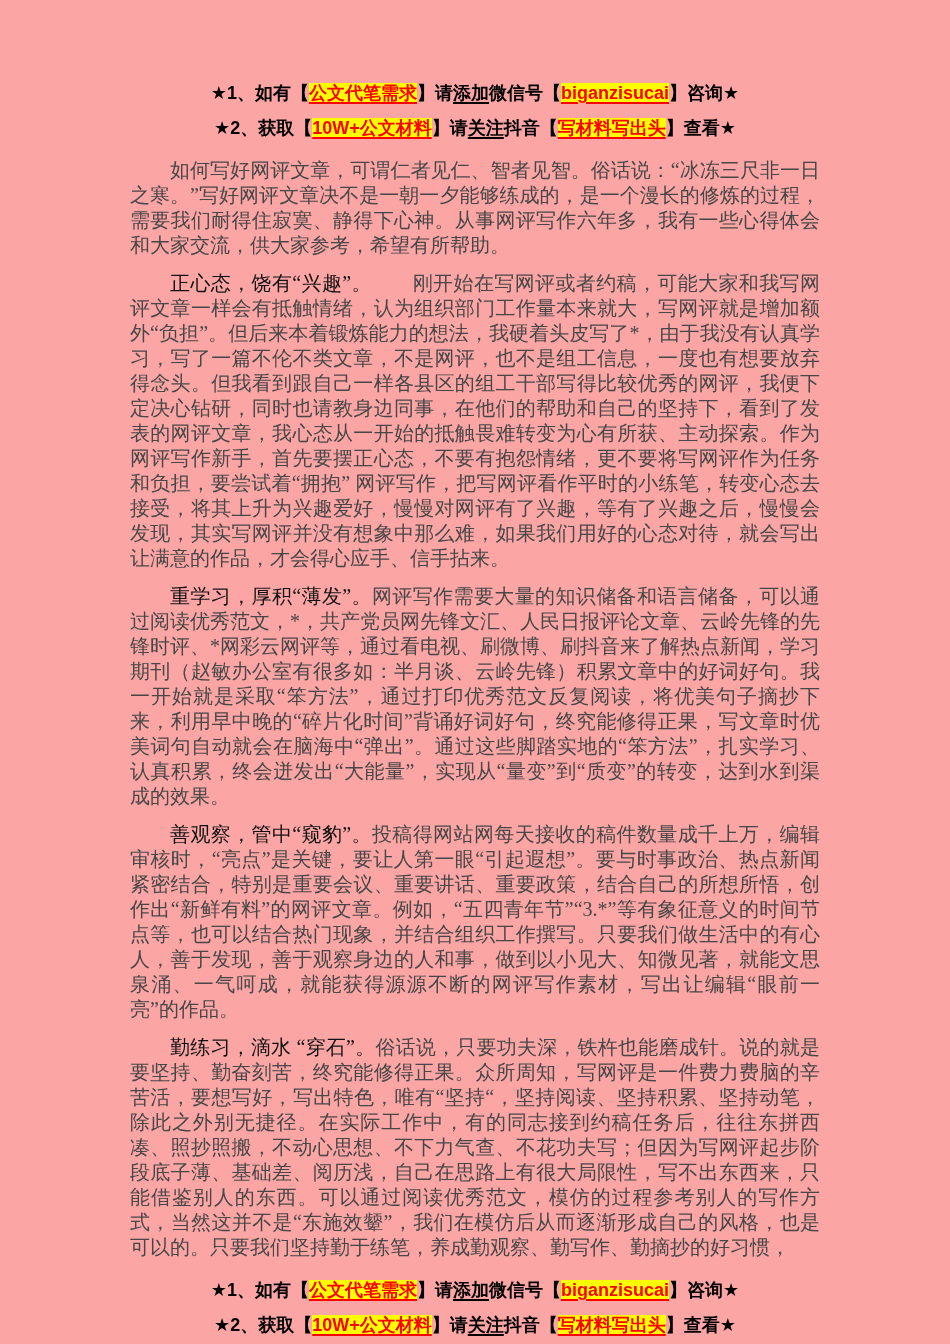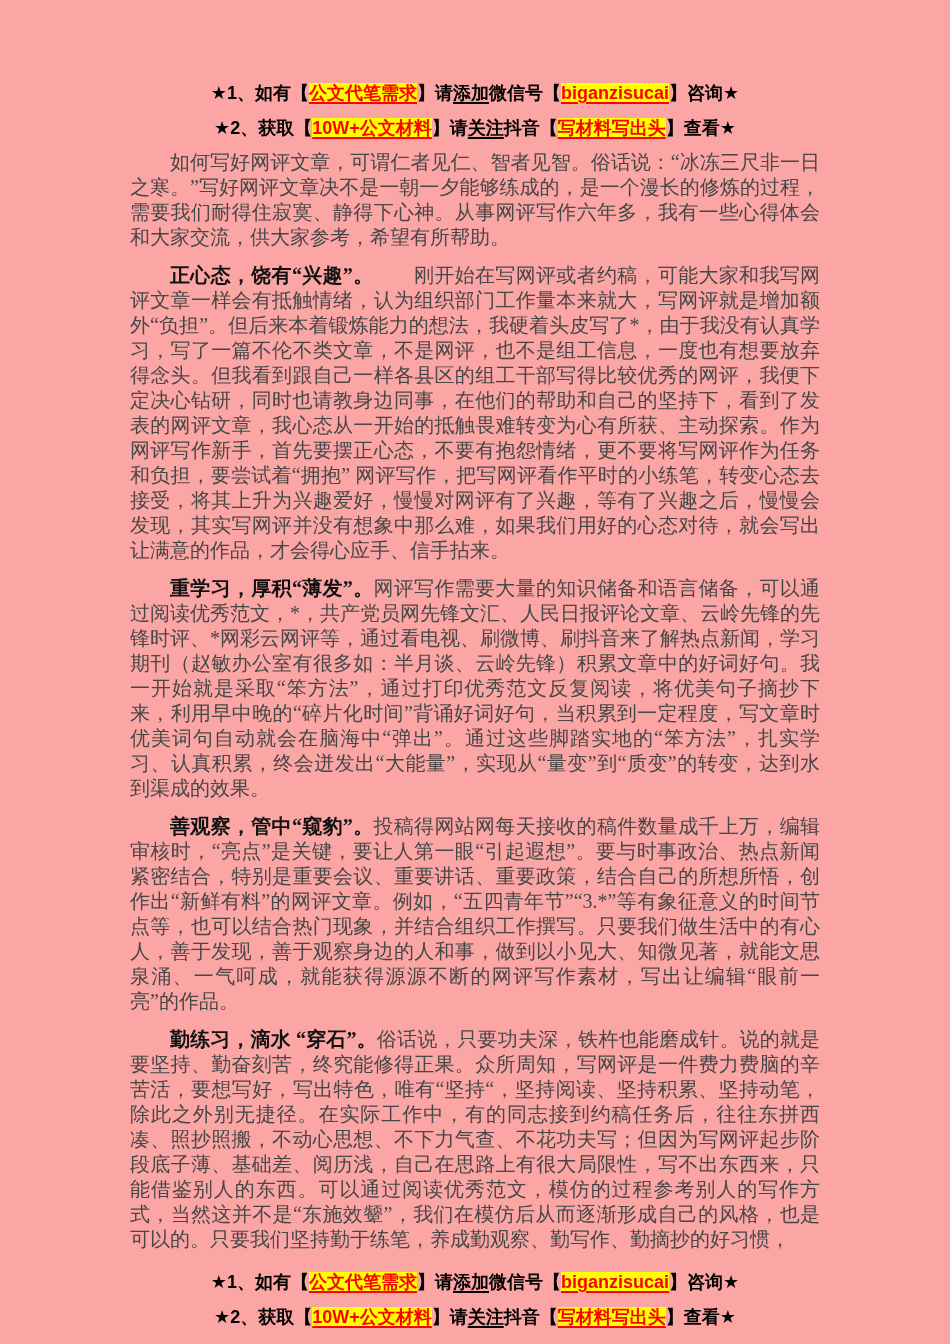--- a/index.html
+++ b/index.html
@@ -38,43 +38,43 @@
   
   .article {
     margin-top: 4px;
     font-family: "Liberation Serif", "DejaVu Serif", serif;
     font-size: 20px;
     line-height: 25px;
     color: #474747;
     text-align: justify;
   }
   .para {
-    margin: 4px 0 13px 0;
+    margin: 12px 0 13px 0;
     text-indent: 2em;
   }
   .para .lead {
-    font-weight: 700;
+    font-weight: 400;
     color: #111111;
   }
   .notice.bottom { margin-top: 2px; }
 </style>
 </head>
 <body>
 
 <div class="page">
 
   <div class="notice top">
     <div class="notice-line"><span>★1、如有【</span><span class="hl">公文代笔需求</span><span>】请</span><span class="ul">添加</span><span>微信号【</span><span class="hl">biganzisucai</span><span>】咨询★</span></div>
     <div class="notice-line"><span>★2、获取【</span><span class="hl">10W+公文材料</span><span>】请</span><span class="ul">关注</span><span>抖音【</span><span class="hl">写材料写出头</span><span>】查看★</span></div>
   </div>
 
   <div class="article">
     <p class="para"><span>如何写好网评文章，可谓仁者见仁、智者见智。俗话说：“冰冻三尺非一日之寒。”写好网评文章决不是一朝一夕能够练成的，是一个漫长的修炼的过程，需要我们耐得住寂寞、静得下心神。从事网评写作六年多，我有一些心得体会和大家交流，供大家参考，希望有所帮助。</span></p>
     <p class="para"><span class="lead">正心态，饶有“兴趣”。</span><span>　　刚开始在写网评或者约稿，可能大家和我写网评文章一样会有抵触情绪，认为组织部门工作量本来就大，写网评就是增加额外“负担”。但后来本着锻炼能力的想法，我硬着头皮写了*，由于我没有认真学习，写了一篇不伦不类文章，不是网评，也不是组工信息，一度也有想要放弃得念头。但我看到跟自己一样各县区的组工干部写得比较优秀的网评，我便下定决心钻研，同时也请教身边同事，在他们的帮助和自己的坚持下，看到了发表的网评文章，我心态从一开始的抵触畏难转变为心有所获、主动探索。作为网评写作新手，首先要摆正心态，不要有抱怨情绪，更不要将写网评作为任务和负担，要尝试着“拥抱” 网评写作，把写网评看作平时的小练笔，转变心态去接受，将其上升为兴趣爱好，慢慢对网评有了兴趣，等有了兴趣之后，慢慢会发现，其实写网评并没有想象中那么难，如果我们用好的心态对待，就会写出让满意的作品，才会得心应手、信手拈来。</span></p>
-    <p class="para"><span class="lead">重学习，厚积“薄发”。</span><span>网评写作需要大量的知识储备和语言储备，可以通过阅读优秀范文，*，共产党员网先锋文汇、人民日报评论文章、云岭先锋的先锋时评、*网彩云网评等，通过看电视、刷微博、刷抖音来了解热点新闻，学习期刊（赵敏办公室有很多如：半月谈、云岭先锋）积累文章中的好词好句。我一开始就是采取“笨方法”，通过打印优秀范文反复阅读，将优美句子摘抄下来，利用早中晚的“碎片化时间”背诵好词好句，当积累到一定程度，写文章时优美词句自动就会在脑海中“弹出”。通过这些脚踏实地的“笨方法”，扎实学习、认真积累，终会迸发出“大能量”，实现从“量变”到“质变”的转变，达到水到渠成的效果。</span></p>
+    <p class="para"><span class="lead">重学习，厚积“薄发”。</span><span>网评写作需要大量的知识储备和语言储备，可以通过阅读优秀范文，*，共产党员网先锋文汇、人民日报评论文章、云岭先锋的先锋时评、*网彩云网评等，通过看电视、刷微博、刷抖音来了解热点新闻，学习期刊（赵敏办公室有很多如：半月谈、云岭先锋）积累文章中的好词好句。我一开始就是采取“笨方法”，通过打印优秀范文反复阅读，将优美句子摘抄下来，利用早中晚的“碎片化时间”背诵好词好句，终究能修得正果，写文章时优美词句自动就会在脑海中“弹出”。通过这些脚踏实地的“笨方法”，扎实学习、认真积累，终会迸发出“大能量”，实现从“量变”到“质变”的转变，达到水到渠成的效果。</span></p>
     <p class="para"><span class="lead">善观察，管中“窥豹”。</span><span>投稿得网站网每天接收的稿件数量成千上万，编辑审核时，“亮点”是关键，要让人第一眼“引起遐想”。要与时事政治、热点新闻紧密结合，特别是重要会议、重要讲话、重要政策，结合自己的所想所悟，创作出“新鲜有料”的网评文章。例如，“五四青年节”“3.*”等有象征意义的时间节点等，也可以结合热门现象，并结合组织工作撰写。只要我们做生活中的有心人，善于发现，善于观察身边的人和事，做到以小见大、知微见著，就能文思泉涌、一气呵成，就能获得源源不断的网评写作素材，写出让编辑“眼前一亮”的作品。</span></p>
     <p class="para"><span class="lead">勤练习，滴水 “穿石”。</span><span>俗话说，只要功夫深，铁杵也能磨成针。说的就是要坚持、勤奋刻苦，终究能修得正果。众所周知，写网评是一件费力费脑的辛苦活，要想写好，写出特色，唯有“坚持“，坚持阅读、坚持积累、坚持动笔，除此之外别无捷径。在实际工作中，有的同志接到约稿任务后，往往东拼西凑、照抄照搬，不动心思想、不下力气查、不花功夫写；但因为写网评起步阶段底子薄、基础差、阅历浅，自己在思路上有很大局限性，写不出东西来，只能借鉴别人的东西。可以通过阅读优秀范文，模仿的过程参考别人的写作方式，当然这并不是“东施效颦”，我们在模仿后从而逐渐形成自己的风格，也是可以的。只要我们坚持勤于练笔，养成勤观察、勤写作、勤摘抄的好习惯，</span></p>
   </div>
 
   <div class="notice bottom">
     <div class="notice-line"><span>★1、如有【</span><span class="hl">公文代笔需求</span><span>】请</span><span class="ul">添加</span><span>微信号【</span><span class="hl">biganzisucai</span><span>】咨询★</span></div>
     <div class="notice-line"><span>★2、获取【</span><span class="hl">10W+公文材料</span><span>】请</span><span class="ul">关注</span><span>抖音【</span><span class="hl">写材料写出头</span><span>】查看★</span></div>
   </div>
 
 </div>

